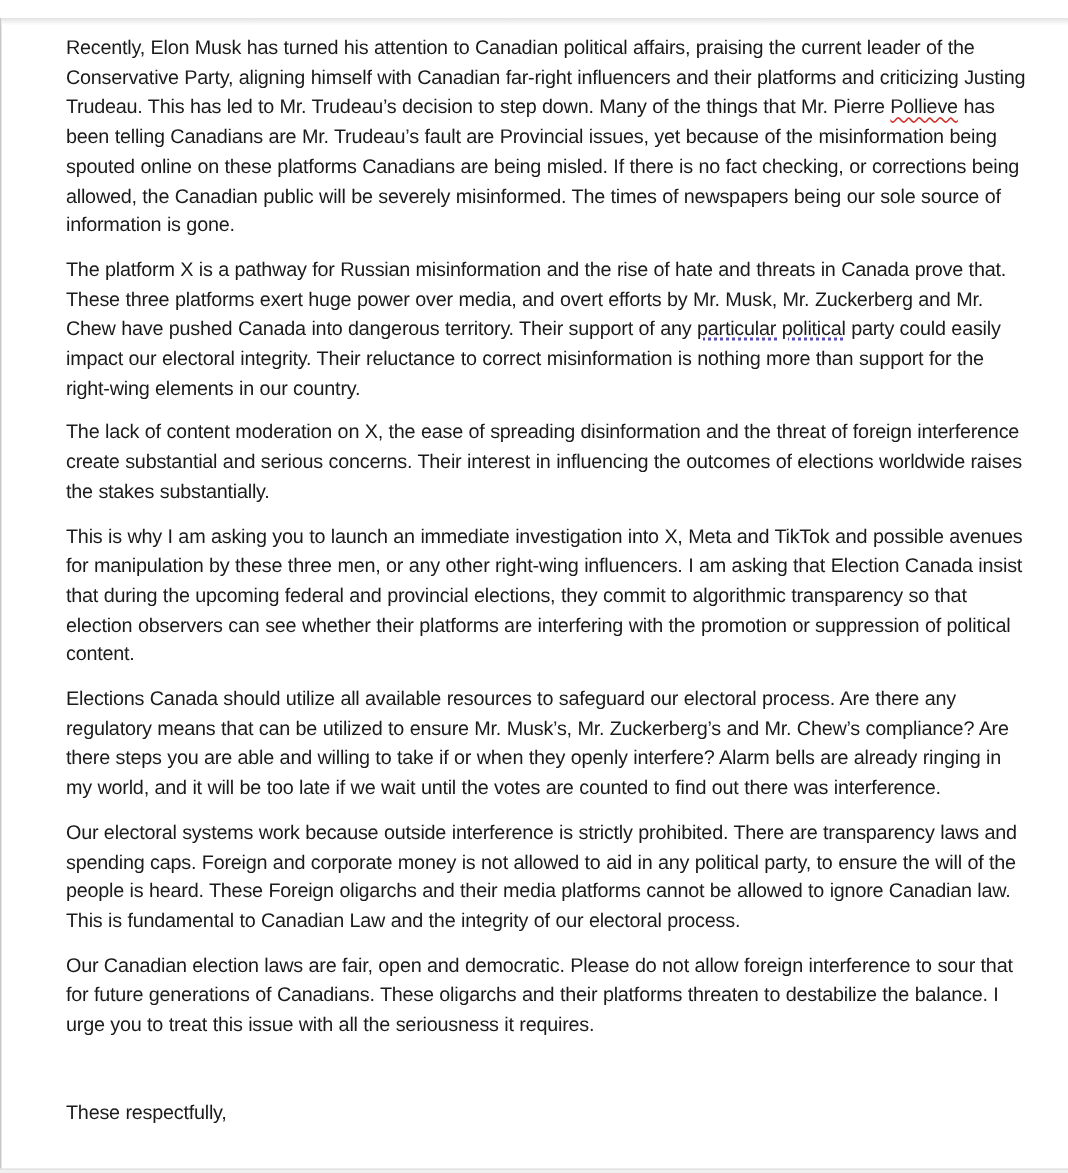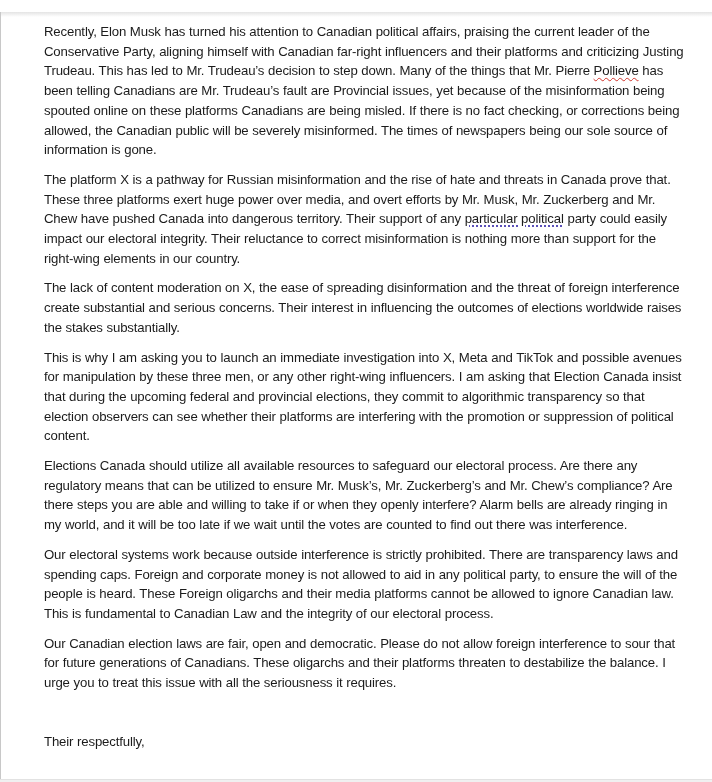--- a/index.html
+++ b/index.html
@@ -88,16 +88,16 @@
     <p class="para"><span>This is why I am asking you to launch an immediate investigation into X, Meta and TikTok and possible avenues for manipulation by these three men, or any other right-wing influencers.  I am asking that Election Canada insist that during the upcoming federal and provincial elections, they commit to algorithmic transparency so that election observers can see whether their platforms are interfering with the promotion or suppression of political content.</span></p>
 
     <p class="para"><span>Elections Canada should utilize all available resources to safeguard our electoral process.  Are there any regulatory means that can be utilized to ensure Mr. Musk’s, Mr. Zuckerberg’s and Mr. Chew’s compliance?  Are there steps you are able and willing to take if or when they openly interfere?  Alarm bells are already ringing in my world, and it will be too late if we wait until the votes are counted to find out there was interference.</span></p>
 
     <p class="para"><span>Our electoral systems work because outside interference is strictly prohibited.  There are transparency laws and spending caps.  Foreign and corporate money is not allowed to aid in any political party, to ensure the will of the people is heard.  These Foreign oligarchs and their media platforms cannot be allowed to ignore Canadian law.  This is fundamental to Canadian Law and the integrity of our electoral process.</span></p>
 
     <p class="para"><span>Our Canadian election laws are fair, open and democratic.  Please do not allow foreign interference to sour that for future generations of Canadians.  These oligarchs and their platforms threaten to destabilize the balance.  I urge you to treat this issue with all the seriousness it requires.</span></p>
 
     <div class="sig-spacer"></div>
 
-    <p class="para">Their respectfully,</p>
+    <p class="para">These respectfully,</p>
   </div>
 </div>
 <div class="bottom-edge"></div>
 
 </body></html>

